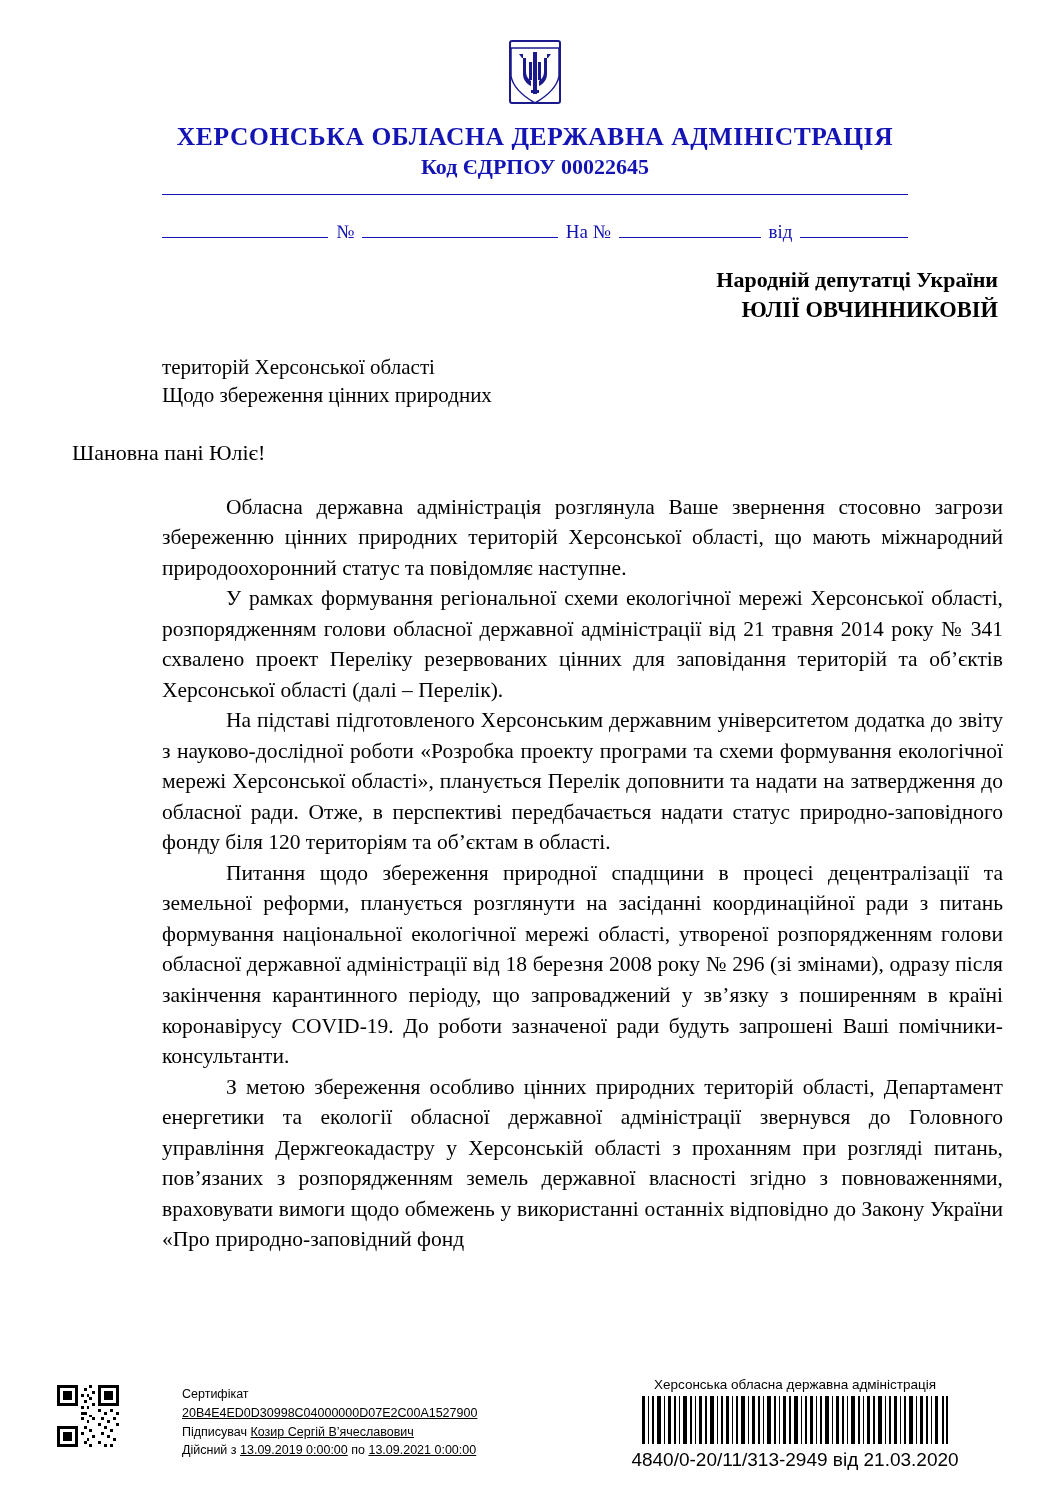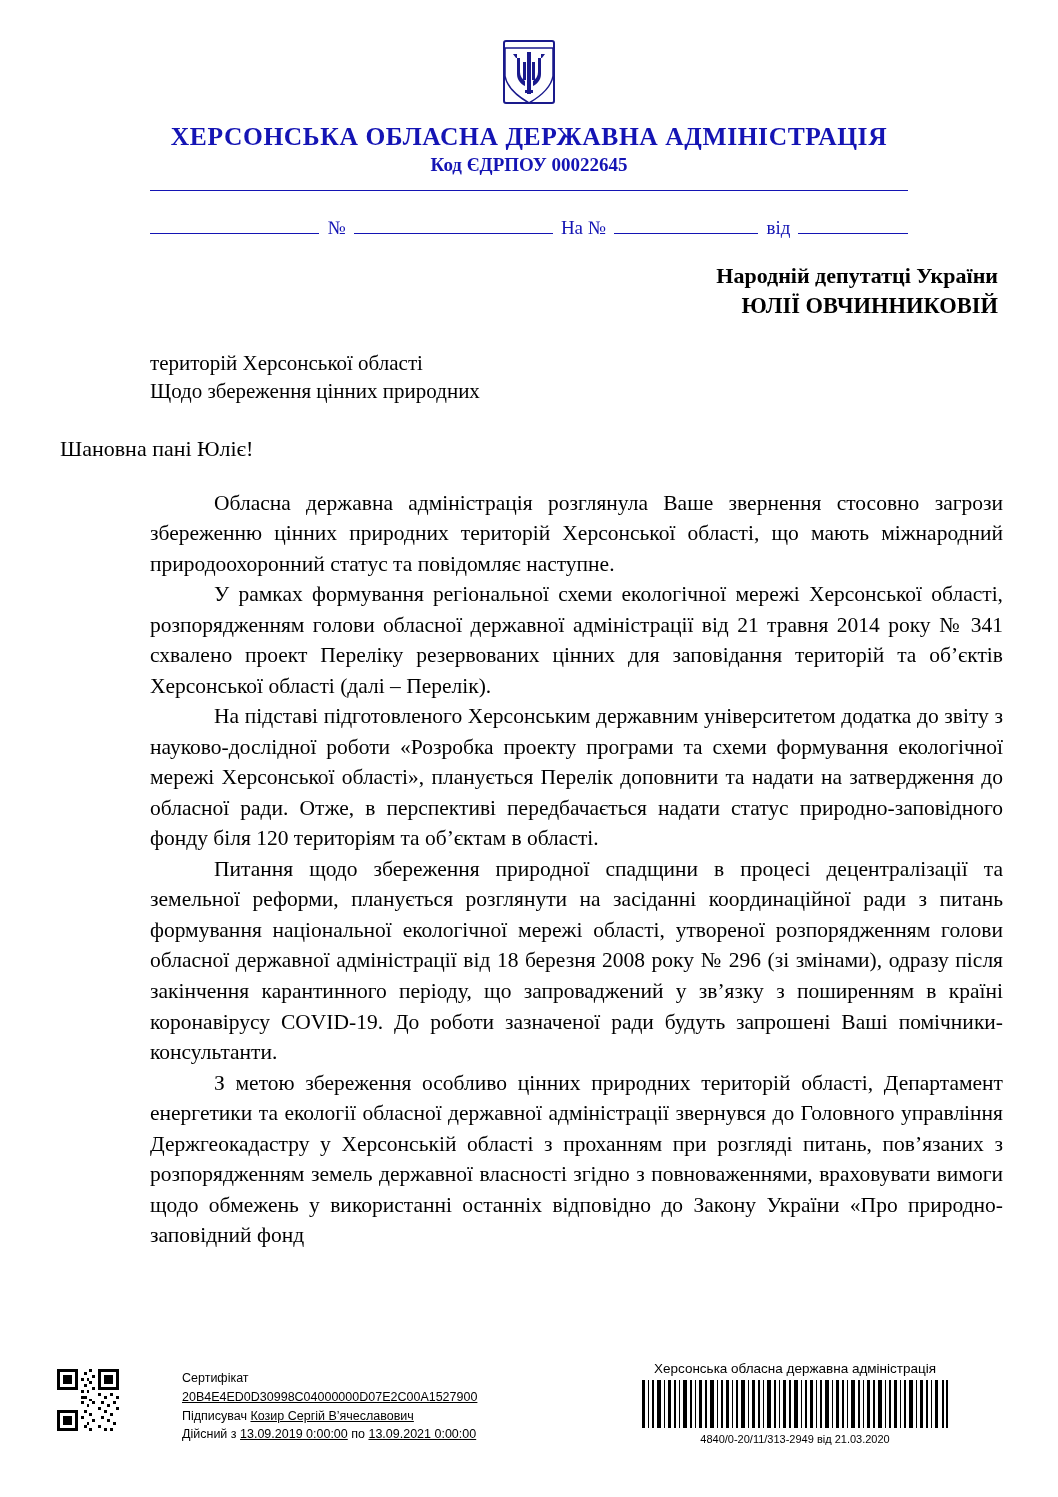--- a/index.html
+++ b/index.html
@@ -13,20 +13,21 @@
     font-family: "Liberation Serif", serif;
     color: #000000;
     position: relative;
     overflow: hidden;
   }
   .page {
     position: relative;
     width: 1058px;
     height: 1497px;
     box-sizing: border-box;
+    padding-left: 12px;
   }
 
   
   .header {
     text-align: center;
     padding-top: 40px;
   }
   .emblem {
     width: 52px;
     height: 74px;
@@ -58,21 +59,21 @@
   }
   .org-quality {
     color: #1414b4;
     font-weight: bold;
     font-size: 18.5px;
     margin-top: 6px;
   }
   .org-edrpou {
     color: #1414b4;
     font-weight: bold;
-    font-size: 19px;
+    font-size: 22px;
     margin-top: 2px;
     text-align: center;
   }
   .header-rule {
     border: none;
     border-top: 1.6px solid #1414b4;
     margin: 14px 150px 0 150px;
   }
 
   
@@ -132,21 +133,21 @@
   .body-text p {
     margin: 0;
     text-indent: 64px;
   }
 
   
   .footer {
     position: absolute;
     left: 0;
     right: 0;
-    bottom: 26px;
+    bottom: 10px;
     height: 110px;
   }
   .qr {
     position: absolute;
     left: 57px;
     top: 8px;
     width: 62px;
     height: 62px;
   }
   .cert-block {
@@ -175,21 +176,21 @@
     text-align: center;
   }
   .barcode {
     height: 48px;
     width: 310px;
     margin: 0 auto;
     display: block;
   }
   .barcode-number {
     font-family: "Liberation Sans", sans-serif;
-    font-size: 11px;
+    font-size: 19px;
     margin-top: 5px;
     text-align: center;
   }
 </style>
 </head>
 <body>
 
 <div class="page">
 
   <div class="header">

